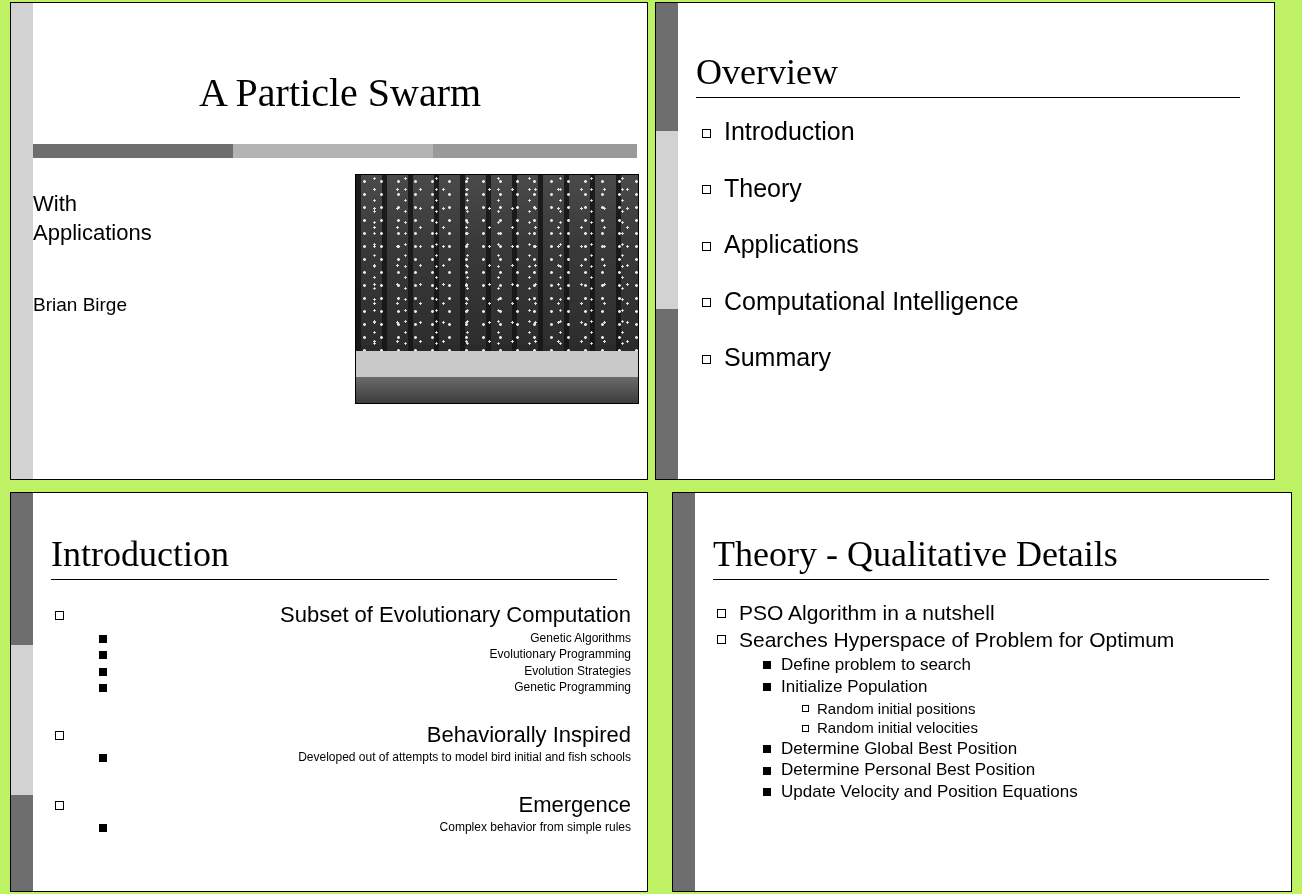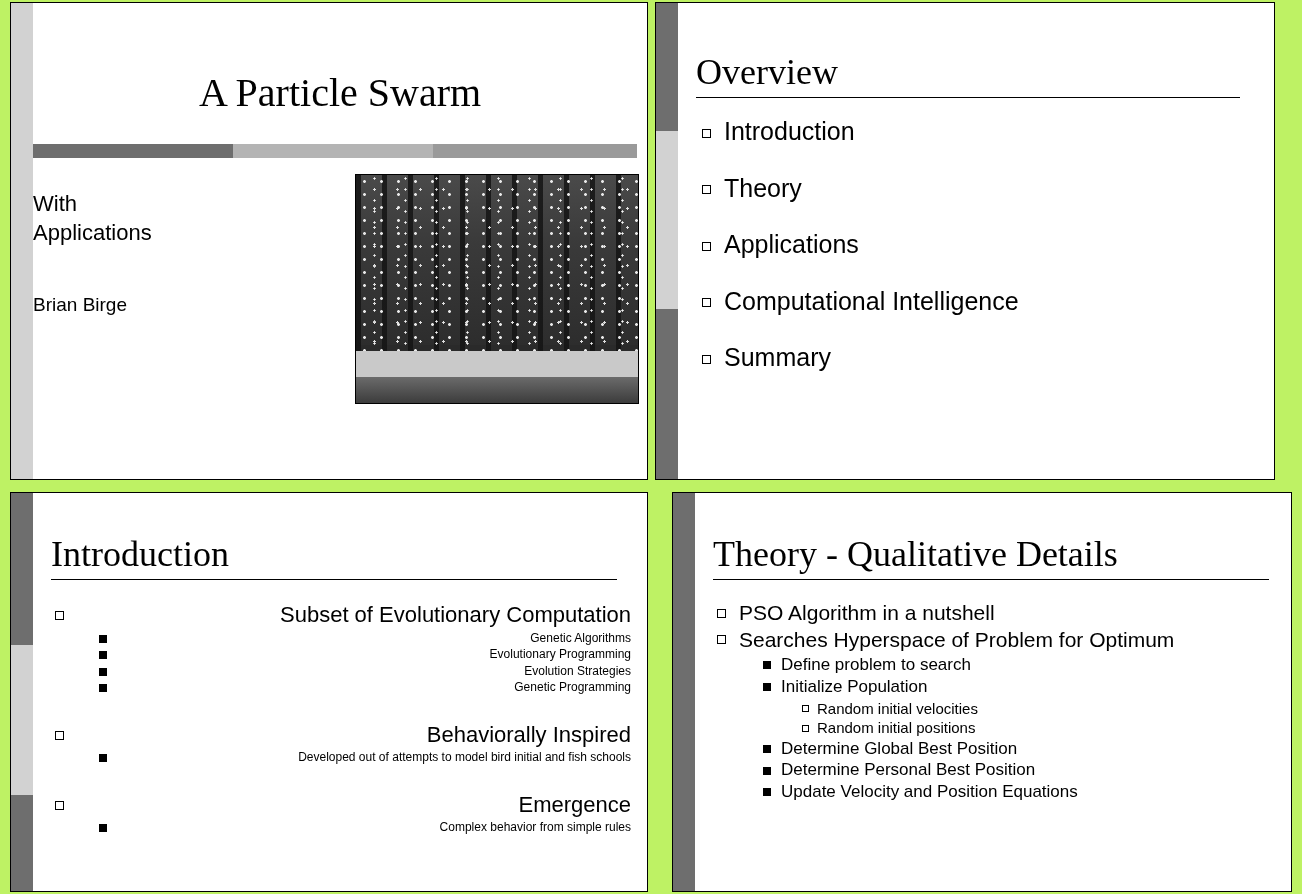--- a/index.html
+++ b/index.html
@@ -374,24 +374,24 @@
           <li>
             <span class="txt">Searches Hyperspace of Problem for Optimum</span>
             <ul class="lvl2">
               <li>
                 <span class="txt">Define problem to search</span>
               </li>
               <li>
                 <span class="txt">Initialize Population</span>
                 <ul class="lvl3">
                   <li>
-                      <span class="txt">Random initial velocities</span>
+                      <span class="txt">Random initial positions</span>
                     </li>
                   <li>
-                      <span class="txt">Random initial positions</span>
+                      <span class="txt">Random initial velocities</span>
                     </li>
                 </ul>
               </li>
               <li>
                   <span class="txt">Determine Global Best Position</span>
                 </li>
               <li>
                   <span class="txt">Determine Personal Best Position</span>
                 </li>
               <li>

